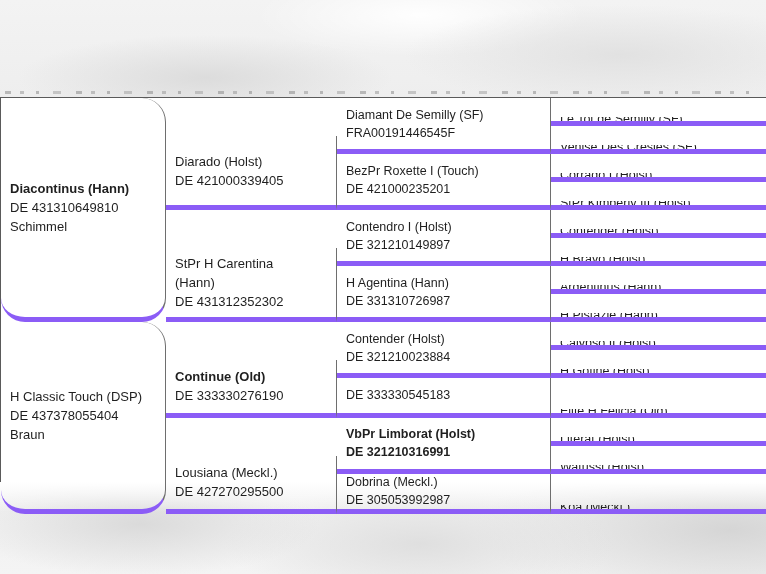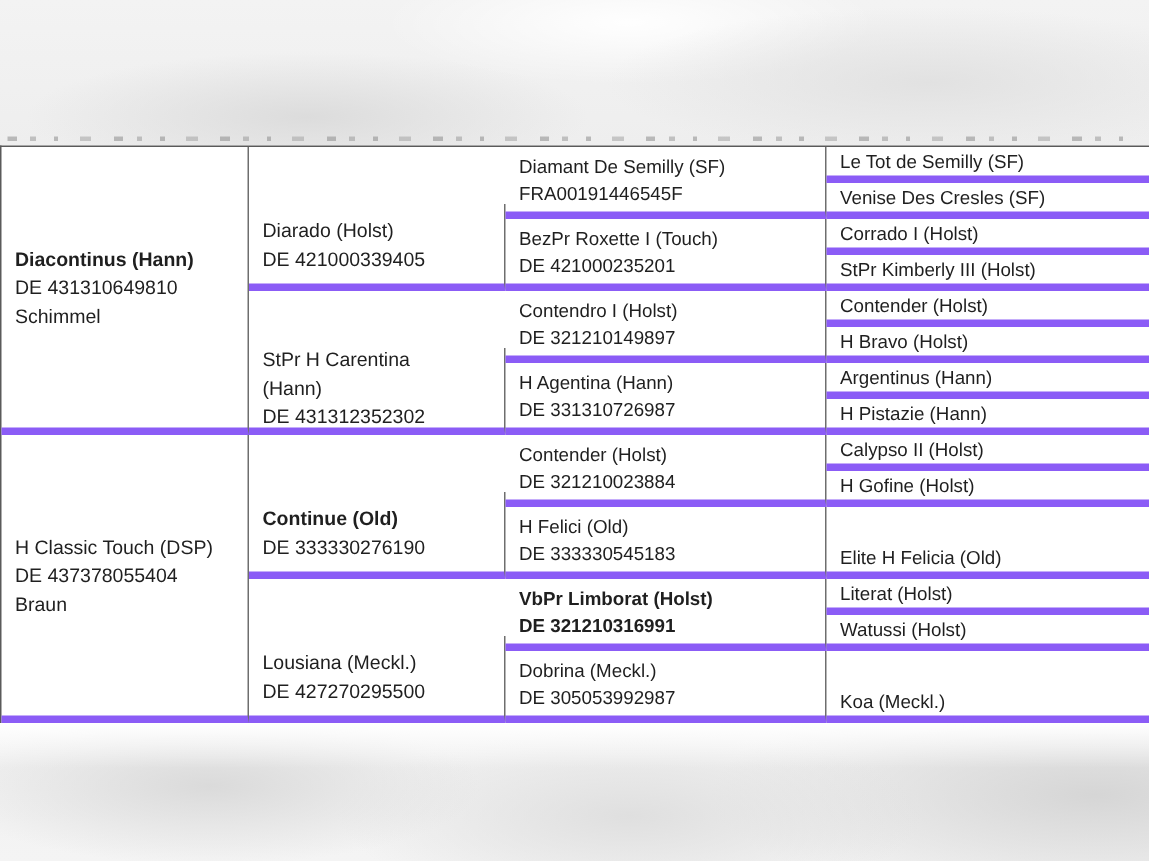--- a/index.html
+++ b/index.html
@@ -47,24 +47,24 @@
     grid-template-rows:repeat(16,1fr);
   }
   .cell{
     box-sizing:border-box;
     border-right:1px solid #6e6e6e;
     border-bottom:5px solid #8b5cf6;
     display:flex;flex-direction:column;justify-content:center;
     padding:2px 4px 2px 9px;
     overflow:hidden;
   }
-  .c1{grid-column:1;}
+  .c1{grid-column:1;border-radius:24px;}
   .c2{grid-column:2;margin-top:38px;}
   .c3{grid-column:3;}
-  .c4{grid-column:4;border-right:none;}
+  .c4{grid-column:4;border-right:none;margin-top:19px;}
   .nm,.rg,.clr{display:block;font-size:13px;line-height:19px;}
   .c3 .nm,.c3 .rg,.c4 .nm{font-size:12.5px;line-height:18px;}
   .b{font-weight:700;}
   .wrapnarrow{max-width:118px;}
 </style>
 </head>
 <body>
 
 <div class="stage">
 
@@ -116,21 +116,20 @@
     </div>
     <div class="cell c3" style="grid-row:7/9">
       <span class="nm">H Agentina (Hann)</span>
       <span class="rg">DE 331310726987</span>
     </div>
     <div class="cell c3" style="grid-row:9/11">
       <span class="nm">Contender (Holst)</span>
       <span class="rg">DE 321210023884</span>
     </div>
     <div class="cell c3" style="grid-row:11/13">
-      <span class="nm">H Felici (Old)</span>
       <span class="rg">DE 333330545183</span>
     </div>
     <div class="cell c3" style="grid-row:13/15">
       <span class="nm b">VbPr Limborat (Holst)</span>
       <span class="rg b">DE 321210316991</span>
     </div>
     <div class="cell c3" style="grid-row:15/17">
       <span class="nm">Dobrina (Meckl.)</span>
       <span class="rg">DE 305053992987</span>
     </div>

